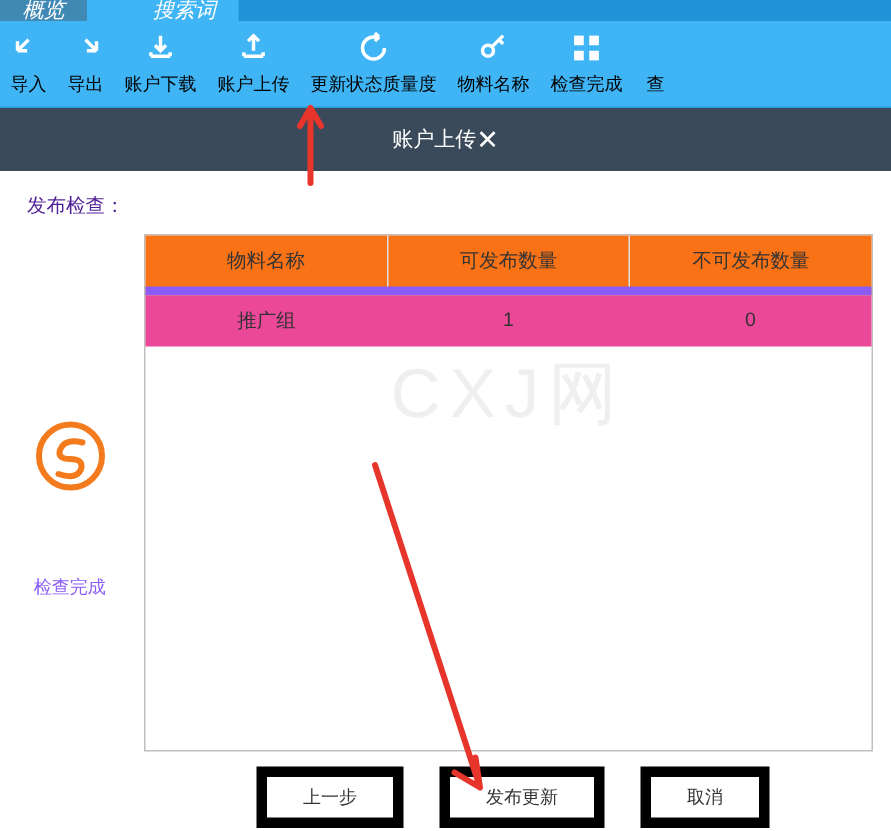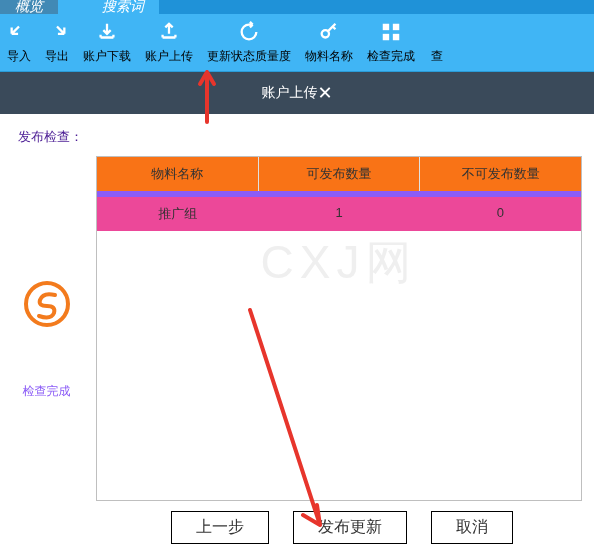--- a/index.html
+++ b/index.html
@@ -27,21 +27,21 @@
     .table-wrap { margin: 0 12px 0 96px; border: 1px solid #bfbfbf; height: 345px; background: #fff; position: relative; }
     .table-header { display: flex; background: #f97316; border-bottom: 6px solid #8b5cf6; }
     .th { flex: 1; text-align: center; padding: 8px 0; font-size: 13px; color: #333; border-right: 1px solid #e0e0e0; }
     .th:last-child { border-right: none; }
     .table-row { display: flex; background: #ec4899; }
     .td { flex: 1; text-align: center; padding: 8px 0; font-size: 13px; color: #333; }
     
     .watermark { position: absolute; top: 75px; left: 50%; transform: translateX(-50%); font-size: 46px; color: #efefef; font-weight: 400; letter-spacing: 6px; z-index: 0; pointer-events: none; }
     
     .buttons { display: flex; justify-content: center; gap: 24px; padding: 10px 0 8px 90px; }
-    .btn { padding: 5px 24px; border: 1px solid #000000; background: #fff; font-size: 16px; cursor: pointer; color: #333; }
+    .btn { padding: 5px 24px; border: 7px solid #000000; background: #fff; font-size: 12px; cursor: pointer; color: #333; }
     
     .arrow-red1 { position: absolute; top: 64px; left: 196px; width: 22px; height: 60px; pointer-events: none; z-index: 10; }
     .arrow-red2 { position: absolute; top: 305px; left: 235px; width: 100px; height: 230px; pointer-events: none; z-index: 10; }
   </style>
 </head>
 <body>
 
 <div class="top-tabs">
   <div class="top-tab dim">概览</div>
   <div class="top-tab active">搜索词</div>

